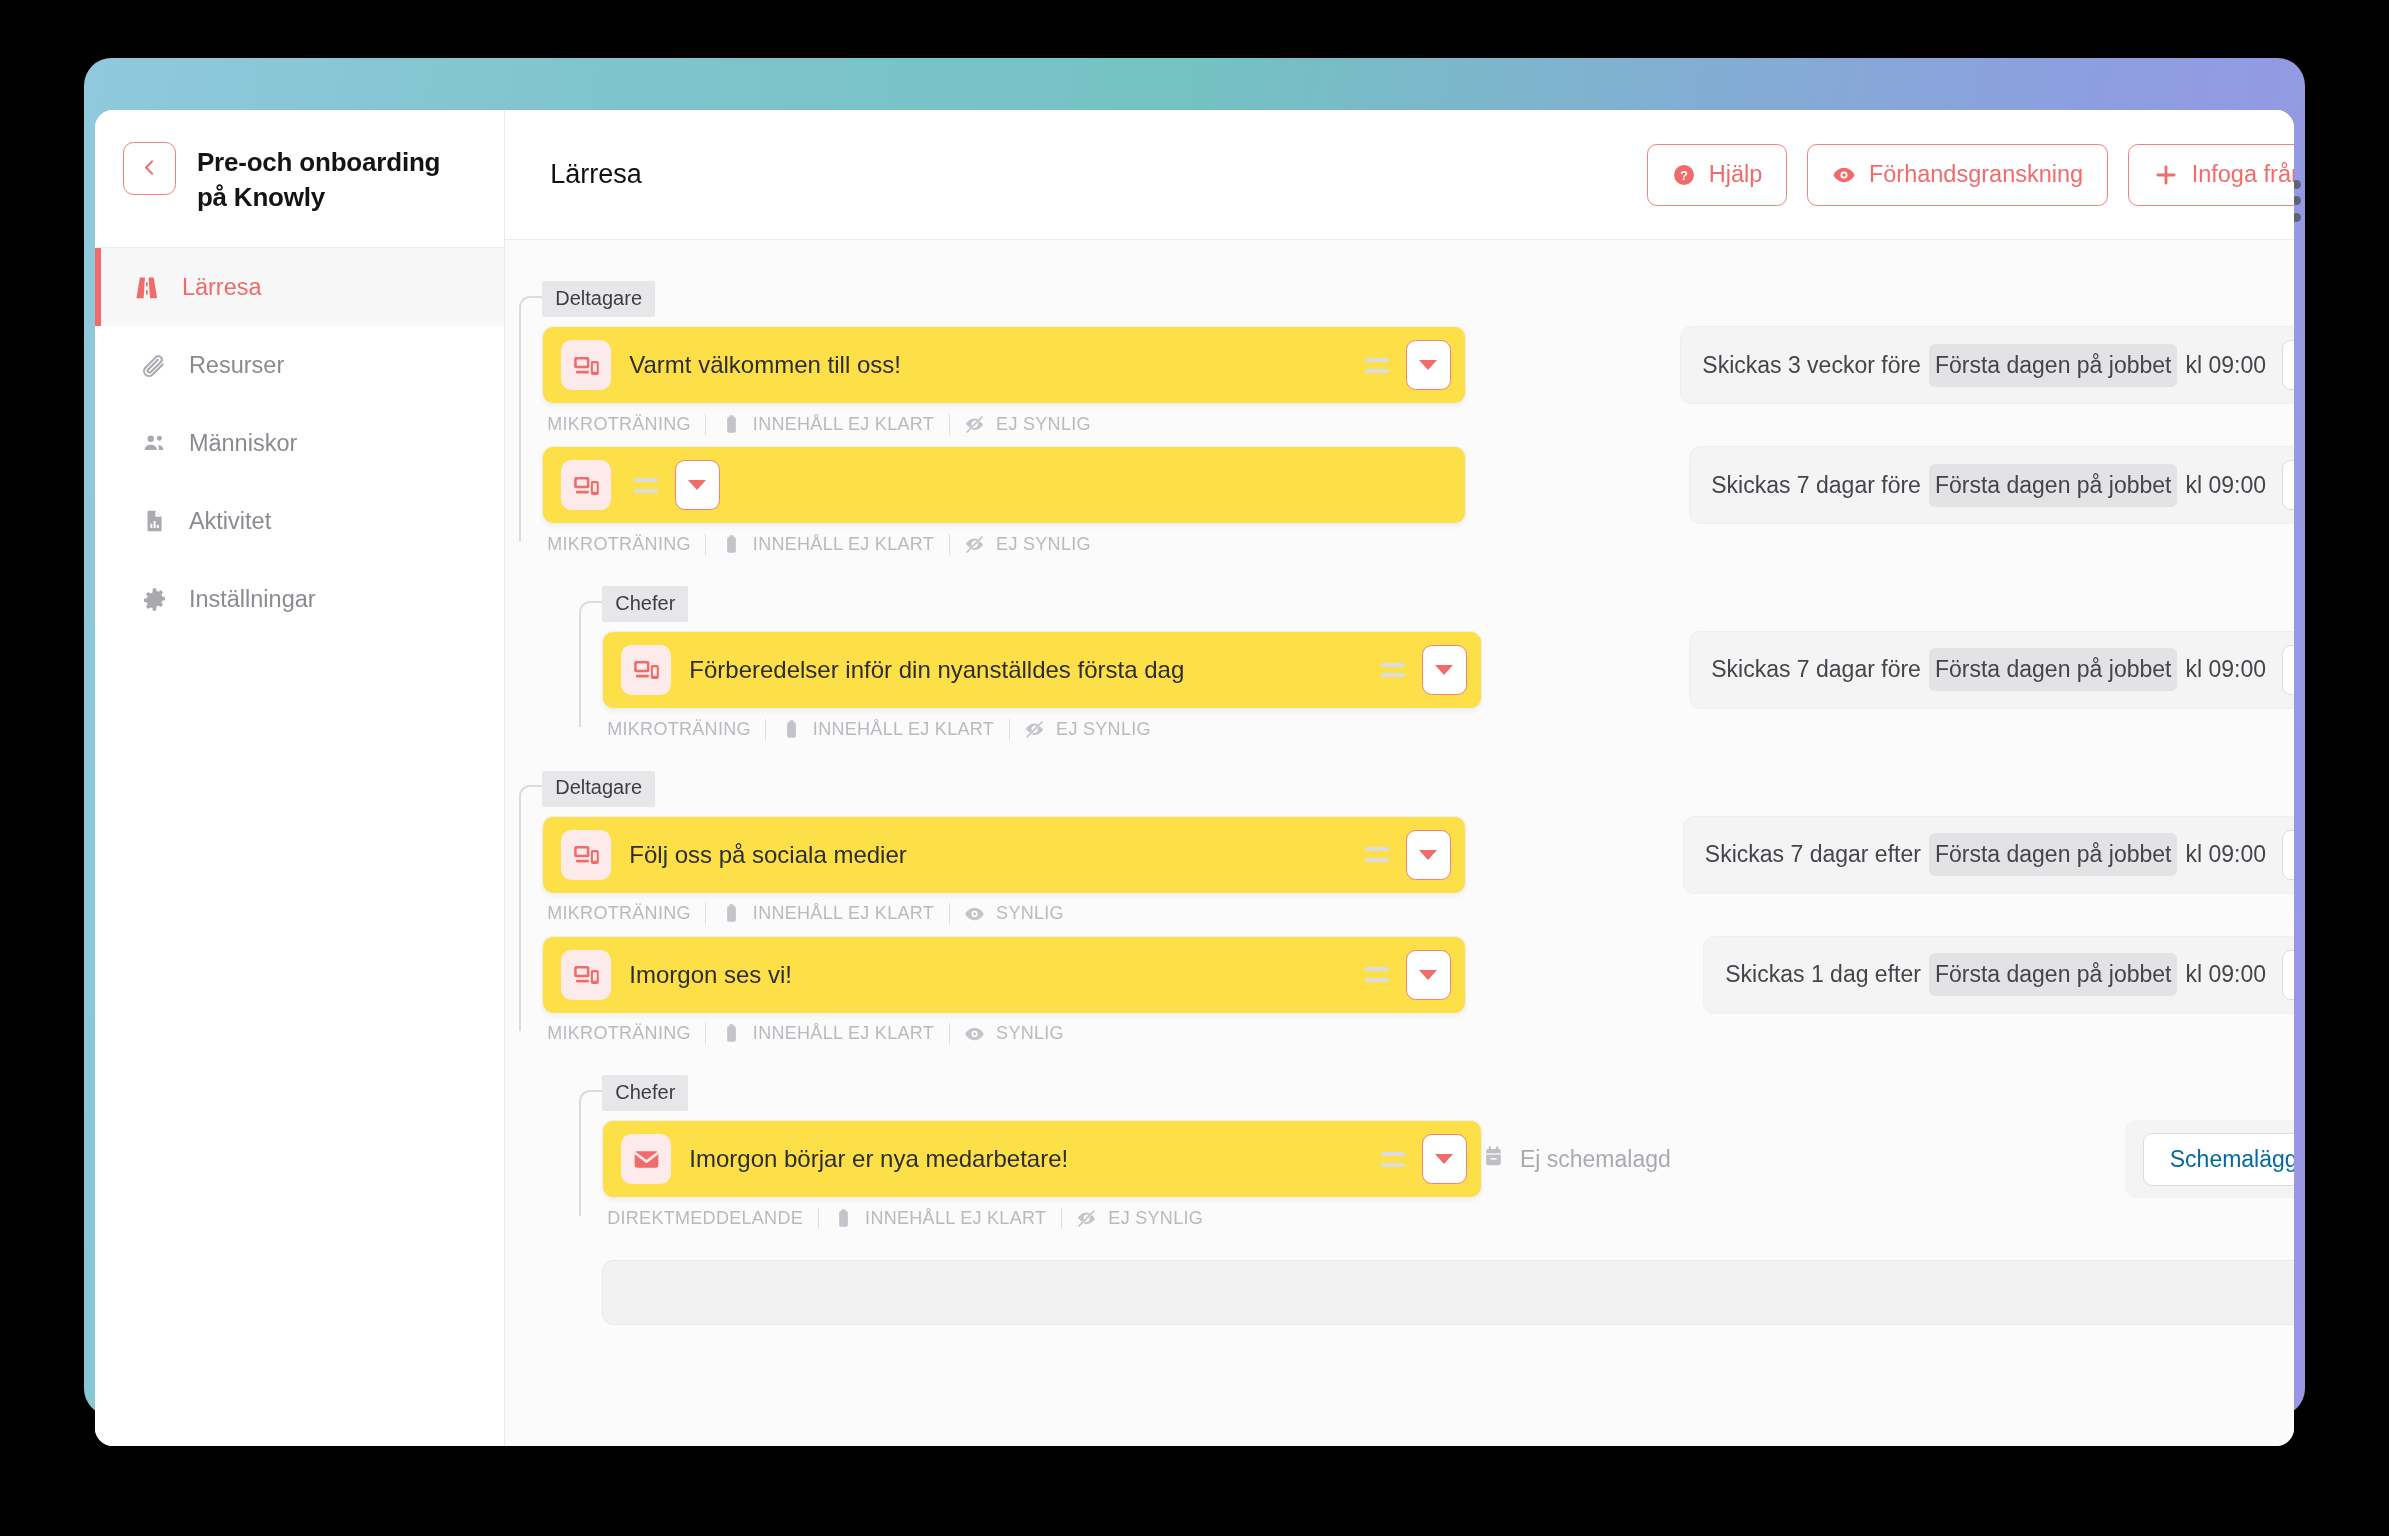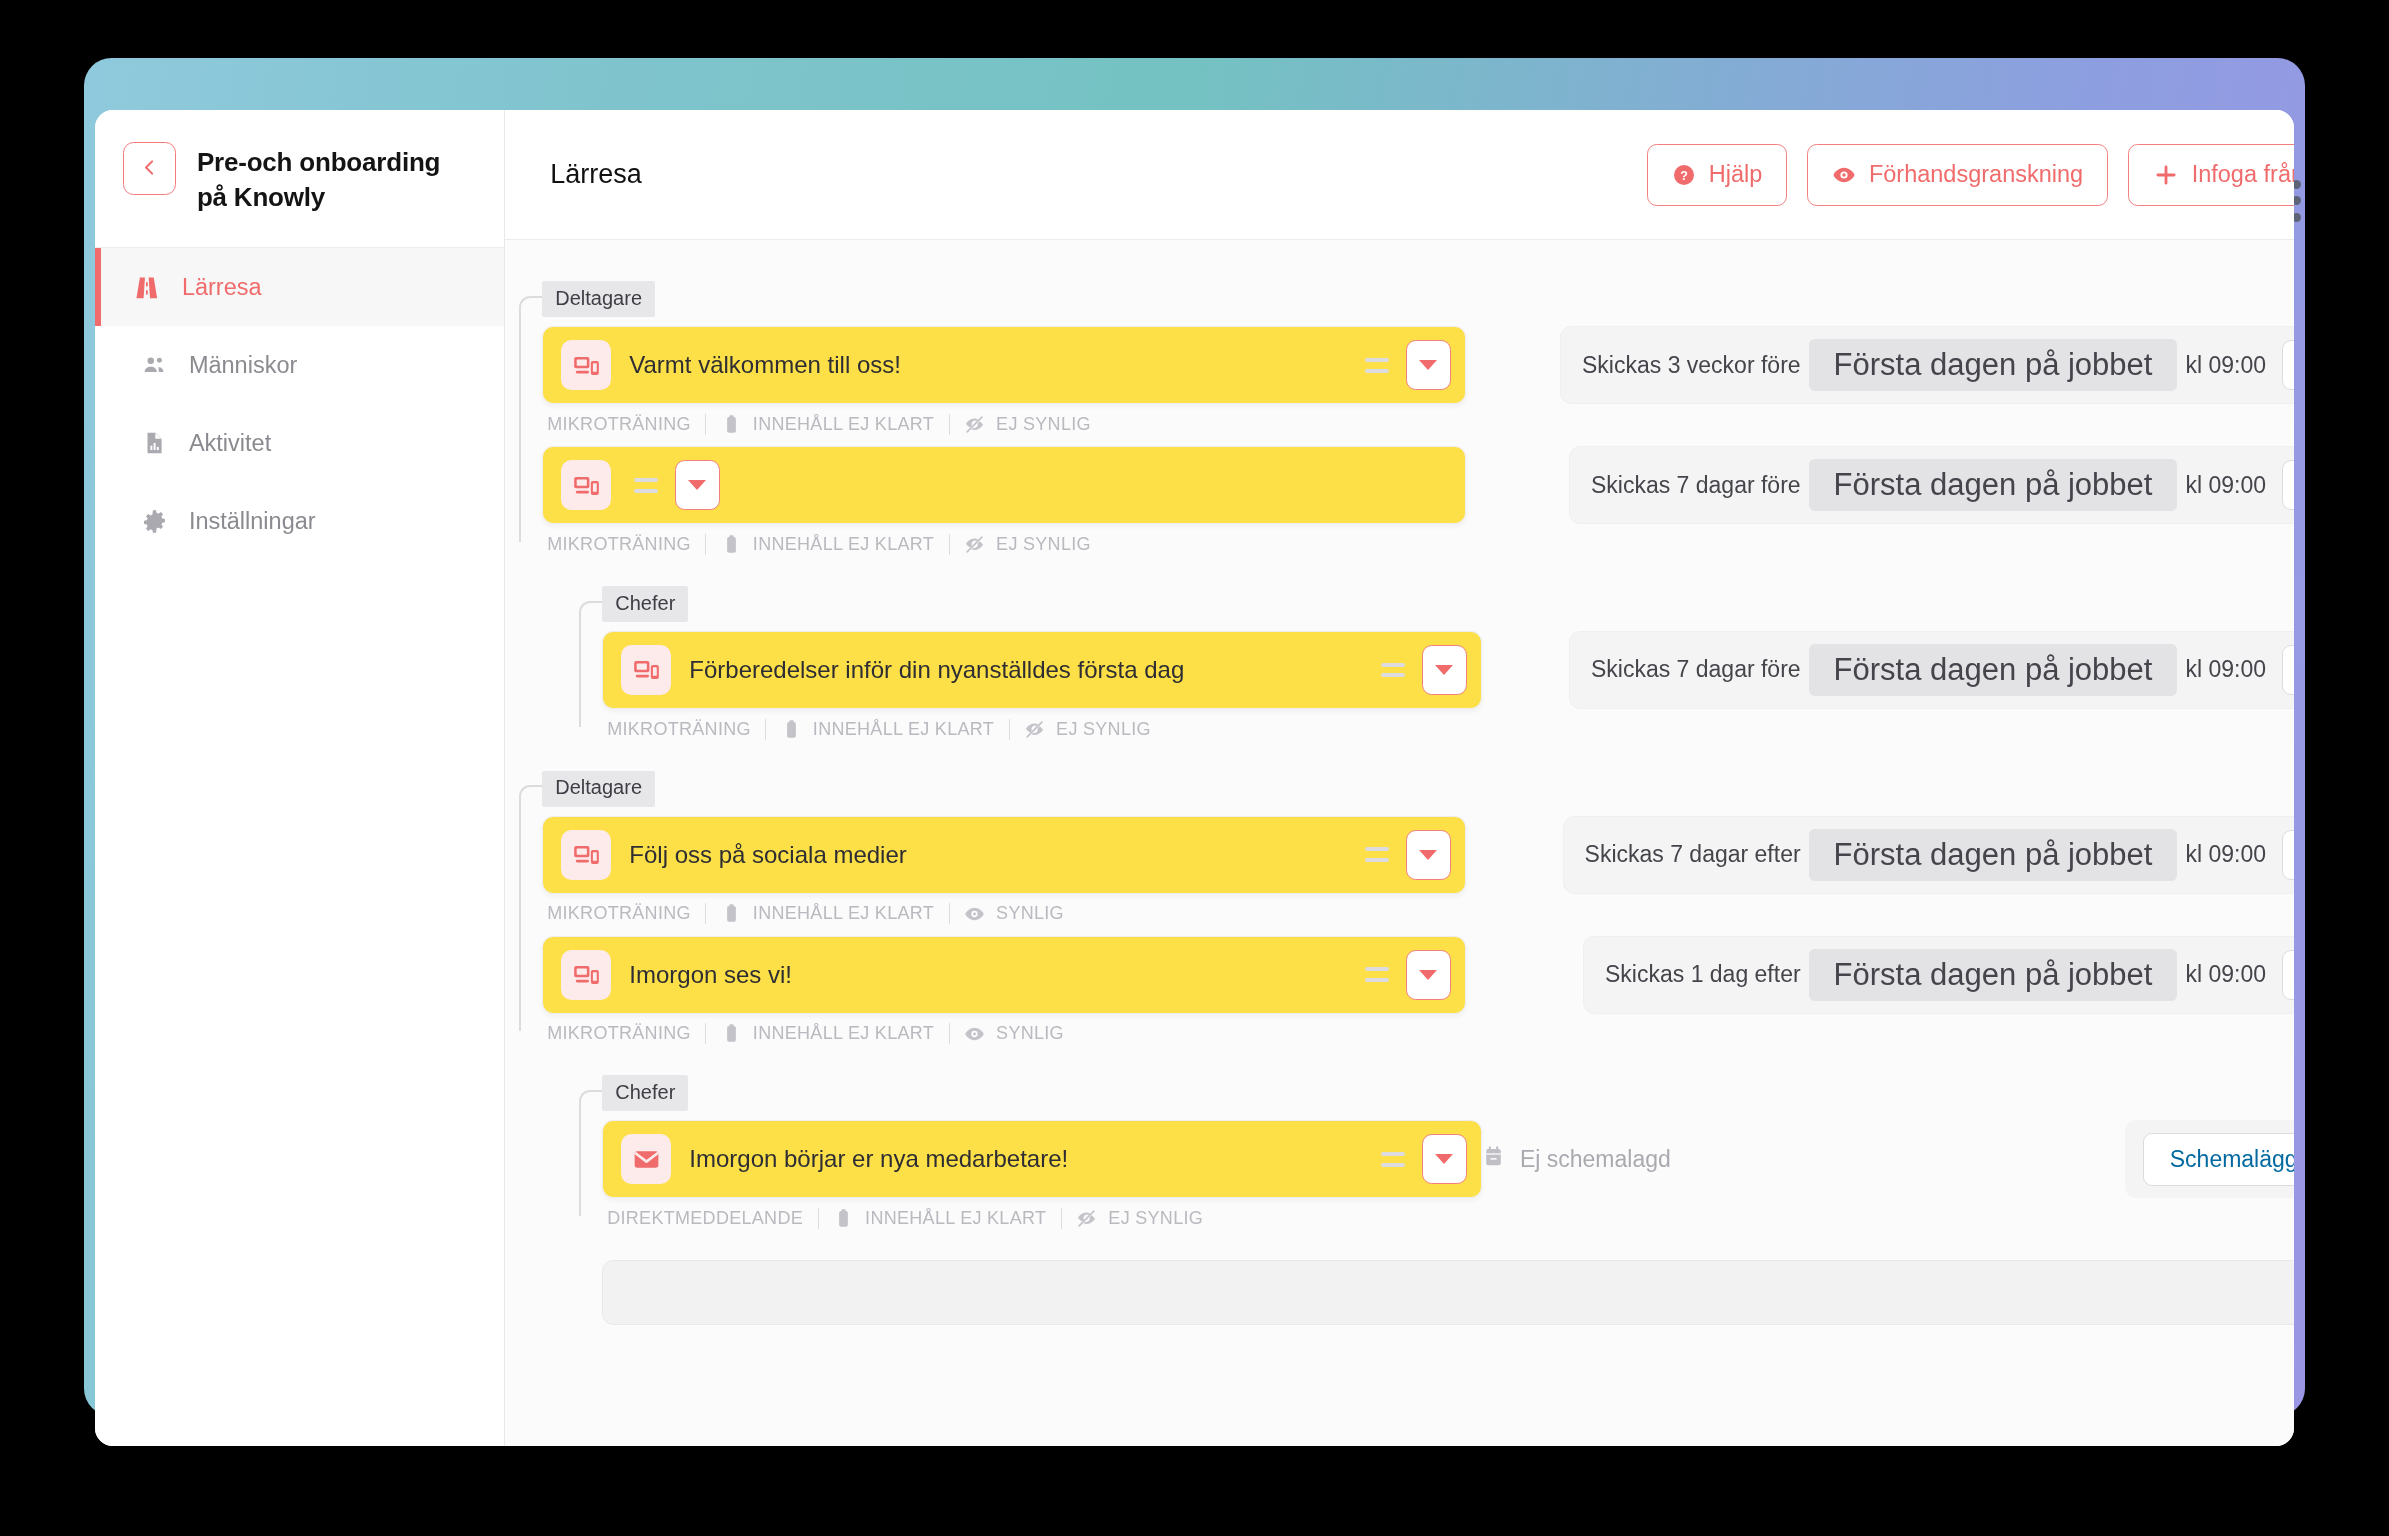--- a/index.html
+++ b/index.html
@@ -198,22 +198,22 @@
     border: 0.8px solid #efeff1;
     border-radius: 11.3px;
     height: 78px;
     display: flex; align-items: center;
     padding: 0 14.6px 0 21px;
     gap: 0;
   }
   .sched-txt { font-size: 23px; color: #44444b; white-space: nowrap; }
   .sched-chip {
     background: #e3e3e5; color: #44444b;
-    font-size: 31px; white-space: nowrap;
-    padding: 8px 25px; border-radius: 5.7px;
+    font-size: 23px; white-space: nowrap;
+    padding: 8px 6px; border-radius: 5.7px;
     margin: 0 8px;
   }
   .sched-btn {
     width: 45px; min-width: 45px; height: 50px;
     border: 0.8px solid #dcdce0; border-radius: 9px; background: #fff;
     display: flex; align-items: center; justify-content: center;
     margin-left: 16px; cursor: pointer;
   }
   .unsched {
     display: flex; align-items: center; gap: 14.6px;
@@ -257,20 +257,28 @@
           <div class="nav-item active">
             <span class="nav-ico">
               <svg viewBox="0 0 24 24" width="27.6" height="27.6" fill="#f06b6b" stroke="none" stroke-width="2" stroke-linecap="round" stroke-linejoin="round">
                 <path d="M6 3 L3 21 L9.2 21 L10.4 3 Z"></path>
                 <path d="M18 3 L21 21 L14.8 21 L13.6 3 Z"></path>
                 <rect x="11.3" y="7" width="1.5" height="4" rx="0.7"></rect>
                 <rect x="11.3" y="14" width="1.5" height="4" rx="0.7"></rect>
               </svg>
             </span>
             <span>Lärresa</span>
+          </div>
+          <div class="nav-item">
+            <span class="nav-ico">
+              <svg viewBox="0 0 24 24" width="26" height="26" fill="none" stroke="#a9a9af" stroke-width="1.9" stroke-linecap="round" stroke-linejoin="round">
+                <path d="M20 11.5 L10.5 21 a4.6 4.6 0 0 1-6.5-6.5 L14 4.5 a3.2 3.2 0 0 1 4.5 4.5 L9 18.5 a1.7 1.7 0 0 1-2.4-2.4 L15.5 7.2"></path>
+              </svg>
+            </span>
+            <span>Resurser</span>
           </div>
           <div class="nav-item">
             <span class="nav-ico">
               <svg viewBox="0 0 24 24" width="26" height="26" fill="#a9a9af" stroke="none" stroke-width="2" stroke-linecap="round" stroke-linejoin="round">
                 <circle cx="9" cy="8" r="3"></circle>
                 <circle cx="17" cy="7.6" r="2.3"></circle>
                 <path d="M3.3 18.5c0-3.1 2.6-5 5.7-5s5.7 1.9 5.7 5z"></path>
                 <path d="M16.1 13.9c2.5.2 4.6 1.8 4.6 4.6h-4.2"></path>
               </svg>
             </span>

